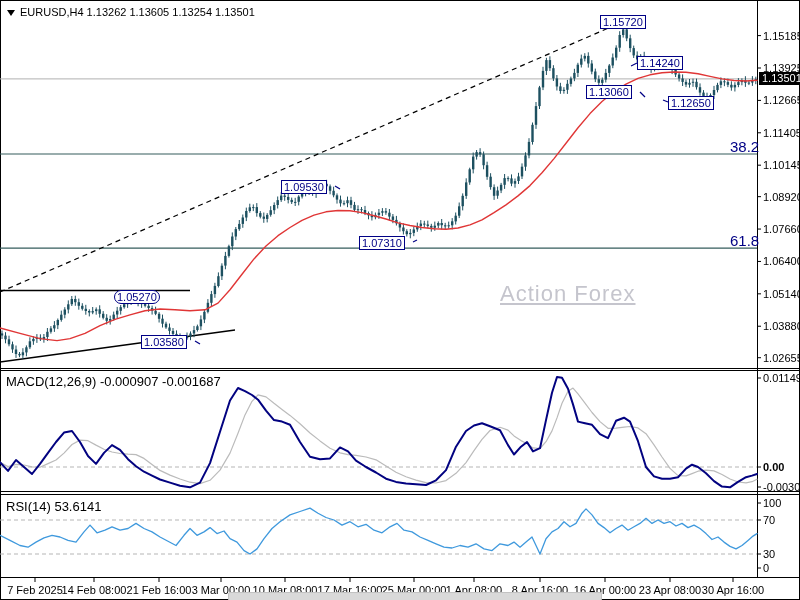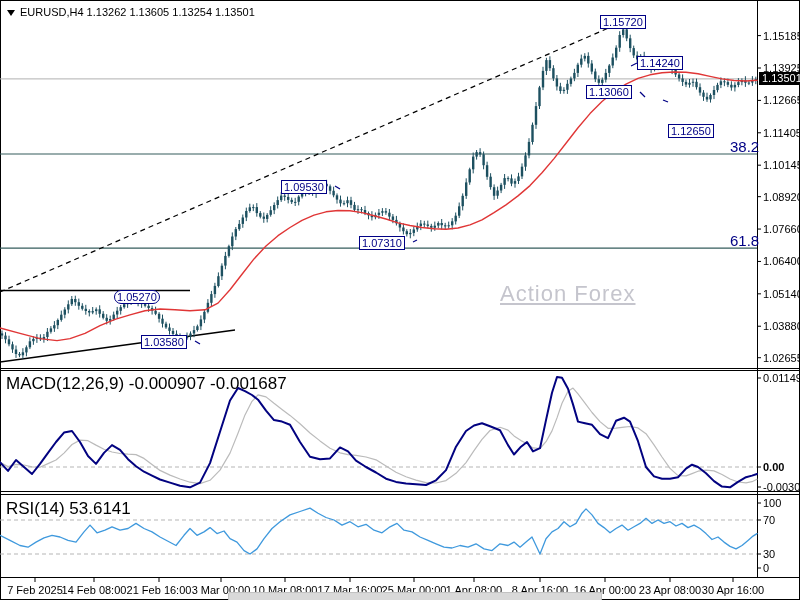--- a/index.html
+++ b/index.html
@@ -4,21 +4,21 @@
 <style>
   html,body{margin:0;padding:0;background:#fff;}
   #root{position:relative;width:800px;height:600px;background:#fff;overflow:hidden;
         font-family:"Liberation Sans",sans-serif;}
   #plot{position:absolute;left:0;top:0;z-index:1;}
   #overlays{position:absolute;left:0;top:0;width:800px;height:600px;z-index:2;pointer-events:none;}
   .wm{position:absolute;left:500px;top:281px;z-index:0;font-size:22px;letter-spacing:1px;color:#c5c5cd;text-decoration:underline;}
   .hdr{position:absolute;left:20px;top:6px;z-index:2;font-size:11px;color:#000;white-space:nowrap;}
   .tri{position:absolute;left:7px;top:10px;z-index:2;width:0;height:0;
        border-left:4px solid transparent;border-right:4px solid transparent;border-top:6px solid #000;}
-  .plabel{position:absolute;z-index:2;font-size:17px;color:#000;white-space:nowrap;}
+  .plabel{position:absolute;z-index:2;font-size:13px;color:#000;white-space:nowrap;}
   .axlab{position:absolute;font-size:11px;line-height:12px;height:12px;color:#000;white-space:nowrap;}
   .axlab.b{font-weight:bold;}
   .badge{position:absolute;background:#000;color:#fff;font-size:11px;line-height:13px;padding:0 3px;white-space:nowrap;}
   .fiblab{position:absolute;width:26px;text-align:right;font-size:15px;line-height:12px;color:#000085;}
   .datelab{position:absolute;transform:translateX(-50%);font-size:11px;line-height:12px;color:#000;white-space:nowrap;}
   .callout{position:absolute;border:1px solid #000085;background:#fff;color:#000085;
            font-size:11px;line-height:12px;padding:0 2px;white-space:nowrap;}
   .hscroll{position:absolute;left:228px;top:592px;width:372px;height:7px;background:#d9d9d9;
            border:1px solid #c2c2c2;border-radius:2px;z-index:2;}
 </style>
@@ -559,20 +559,20 @@
       <div class="datelab" style="left: 350px; top: 584px;">17 Mar 16:00</div>
       <div class="datelab" style="left: 414px; top: 584px;">25 Mar 00:00</div>
       <div class="datelab" style="left: 474px; top: 584px;">1 Apr 08:00</div>
       <div class="datelab" style="left: 540px; top: 584px;">8 Apr 16:00</div>
       <div class="datelab" style="left: 605px; top: 584px;">16 Apr 00:00</div>
       <div class="datelab" style="left: 670px; top: 584px;">23 Apr 08:00</div>
       <div class="datelab" style="left: 733px; top: 584px;">30 Apr 16:00</div>
       <div class="callout" style="left: 567px; top: 15px; margin-left: 33px;">1.15720</div>
       <div class="callout" style="left: 637px; top: 56px;">1.14240</div>
       <div class="callout" style="left: 586px; top: 85px;">1.13060</div>
-      <div class="callout" style="left: 668px; top: 96px; margin-top: 28px;">1.12650</div>
+      <div class="callout" style="left: 668px; top: 96px;">1.12650</div>
       <div class="callout" style="left: 281px; top: 180px;">1.09530</div>
       <div class="callout" style="left: 359px; top: 236px;">1.07310</div>
       <div class="callout" style="left: 114px; top: 290px; border-radius: 7px;">1.05270</div>
       <div class="callout" style="left: 141px; top: 335px;">1.03580</div>
     </div>
   <div class="hscroll"></div>
 </div>
 
 </body></html>

